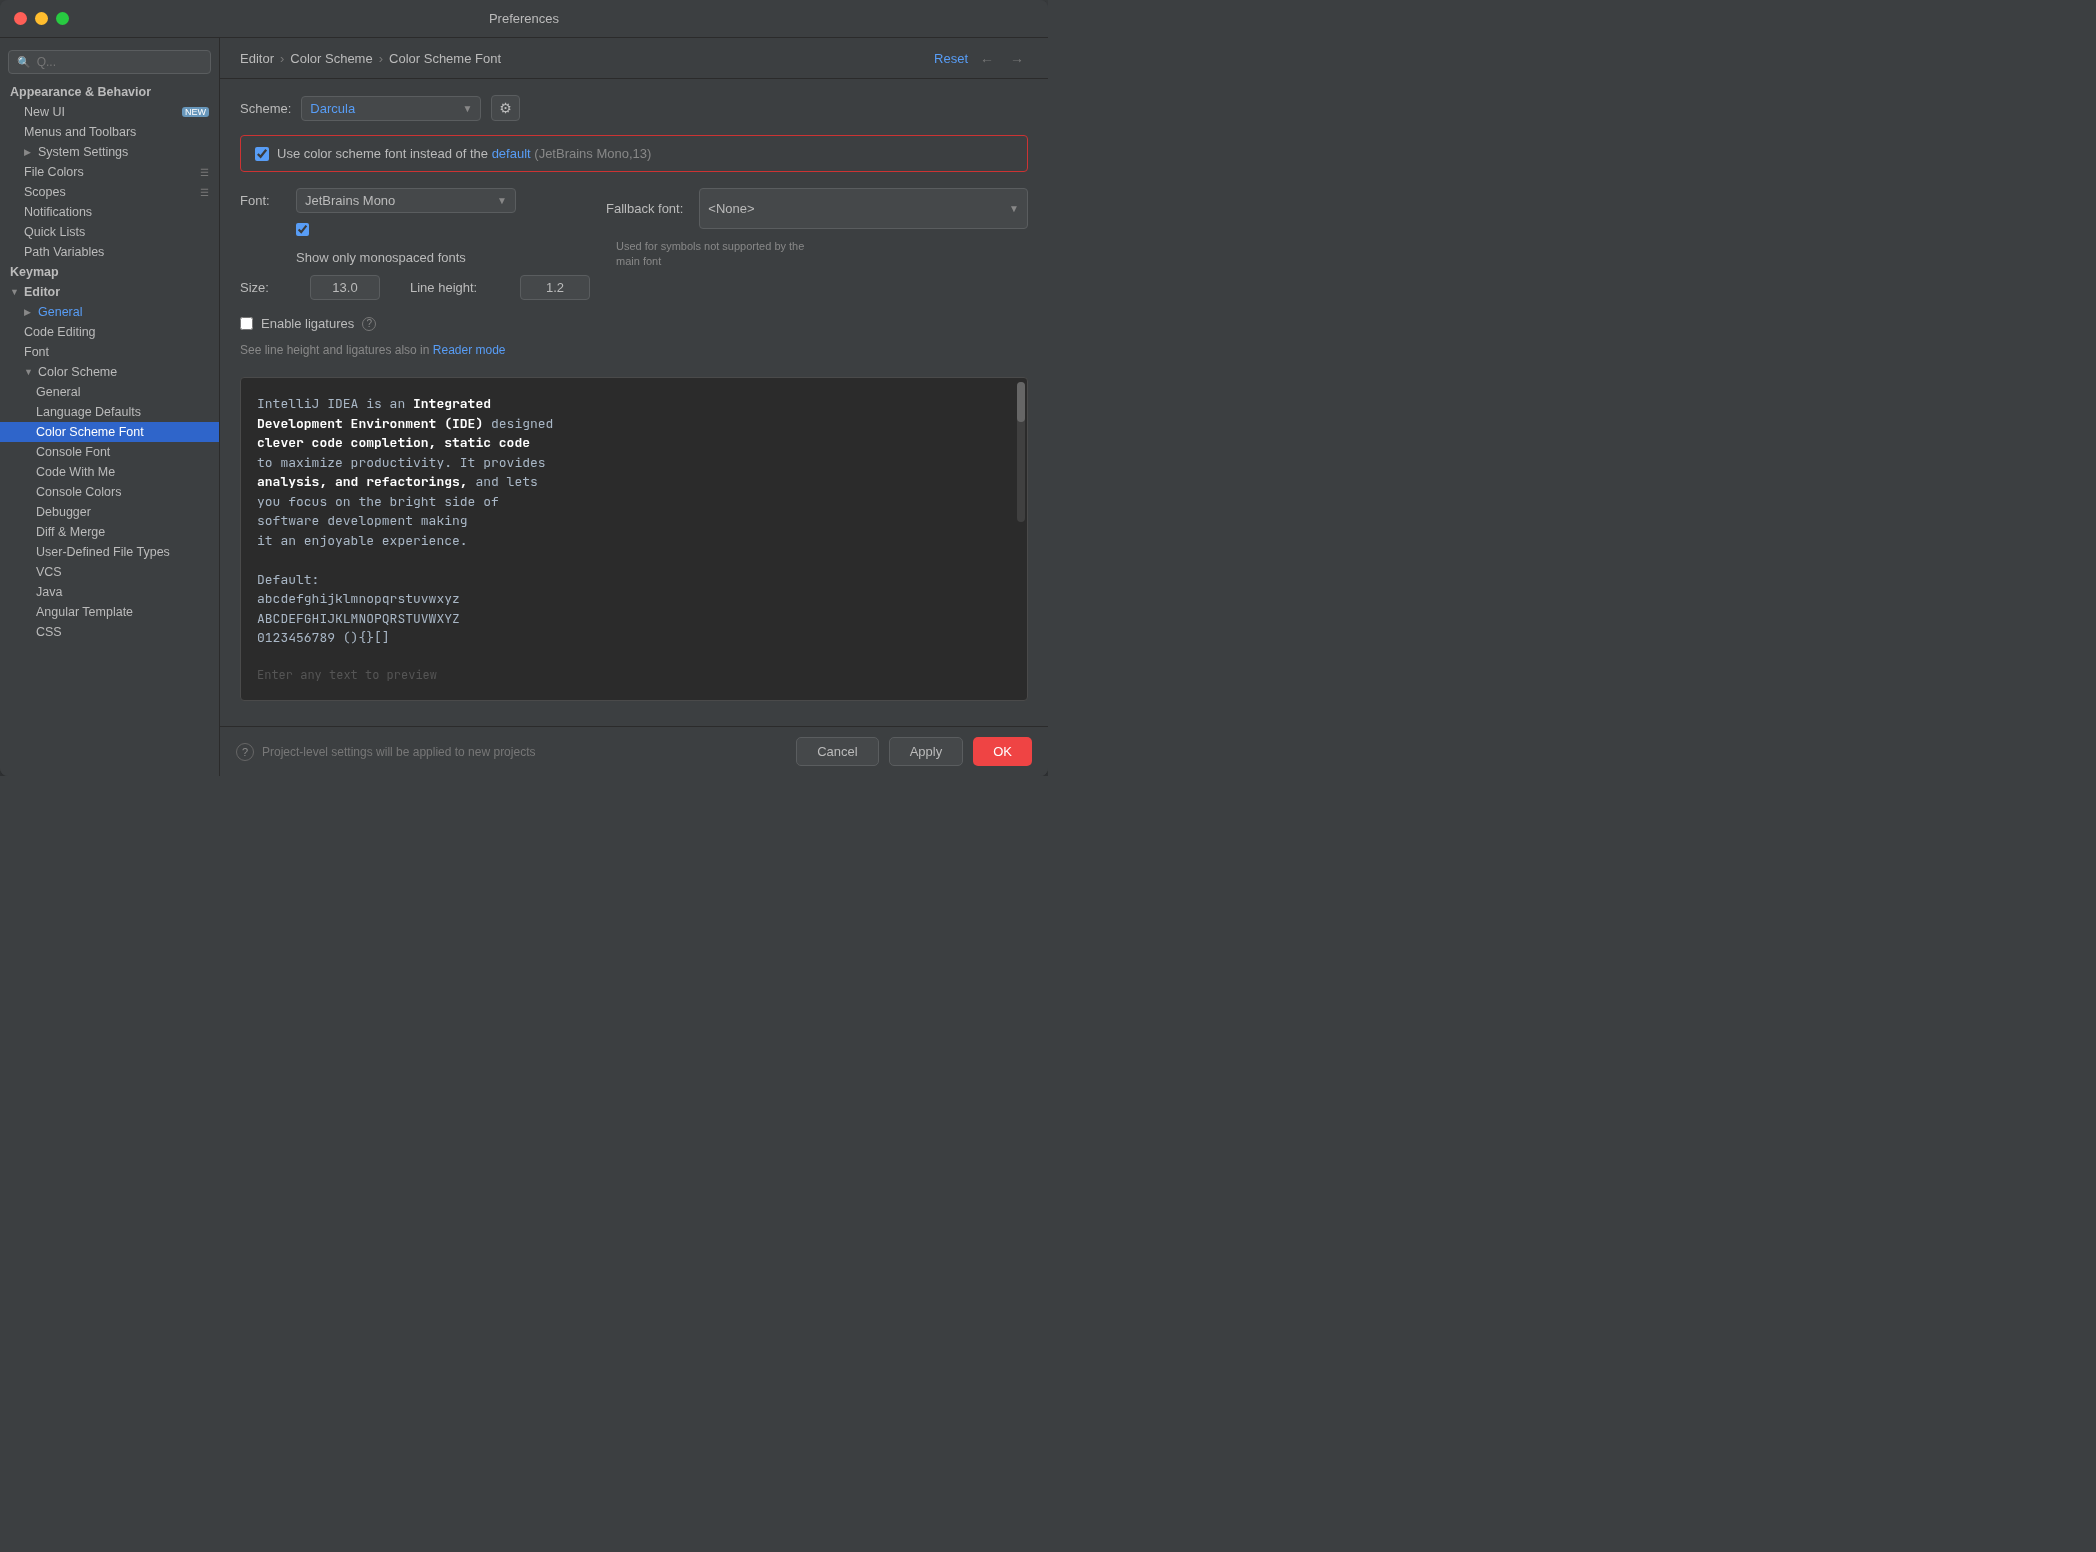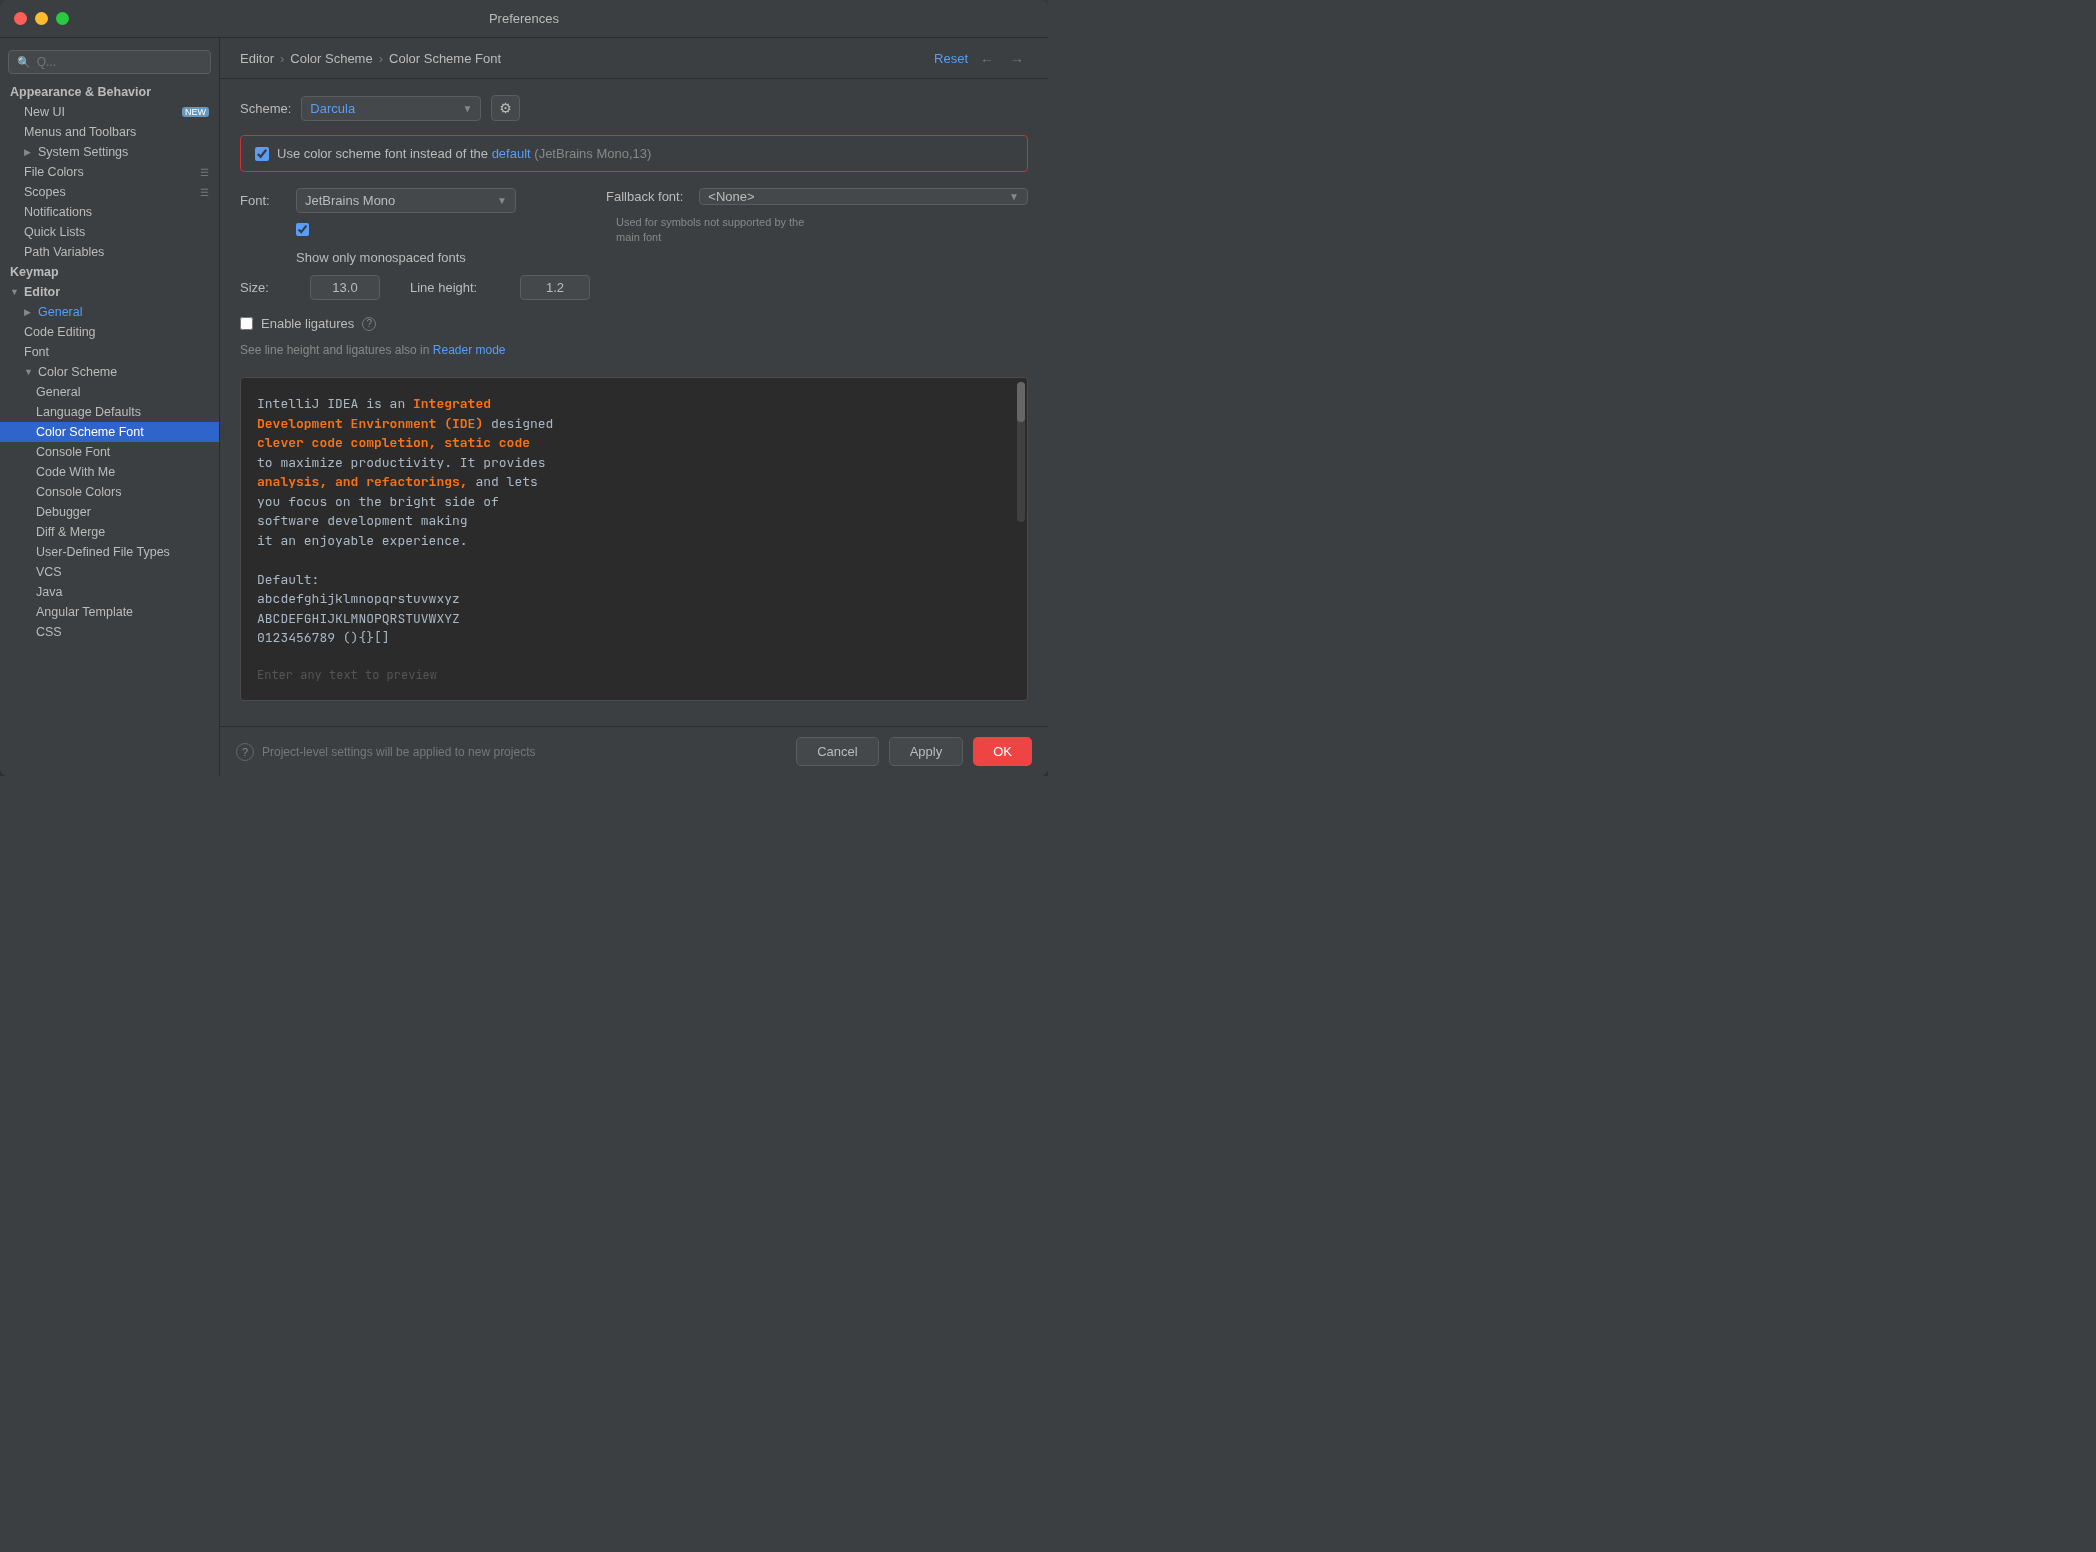--- a/index.html
+++ b/index.html
@@ -255,21 +255,21 @@
       display: flex;
       align-items: center;
       justify-content: space-between;
       cursor: pointer;
     }
     .fallback-label { color: #bbbbbb; font-size: 13px; }
     .fallback-select {
       background: #45484a;
       border: 1px solid #5a5d5f;
       color: #bbbbbb;
-      padding: 0 8px;
+      padding: 12px 8px;
       border-radius: 4px;
       font-size: 13px;
       min-width: 220px;
       display: flex;
       align-items: center;
       justify-content: space-between;
       cursor: pointer;
       flex: 1;
       text-align: center;
     }
@@ -354,21 +354,21 @@
       border: 1px solid #4a4a4a;
       border-radius: 4px;
       padding: 16px;
       font-family: "JetBrains Mono", "Courier New", monospace;
       font-size: 13px;
       line-height: 1.5;
       color: #a9b7c6;
       min-height: 280px;
       position: relative;
     }
-    .preview-area .bold { font-weight: bold; color: #f97316; }
+    .preview-area .bold { font-weight: bold; color: #ffffff; }
     .preview-area .preview-hint {
       color: #555;
       font-size: 12px;
       margin-top: 18px;
     }
     .preview-scrollbar {
       position: absolute;
       right: 2px;
       top: 4px;
       width: 8px;

